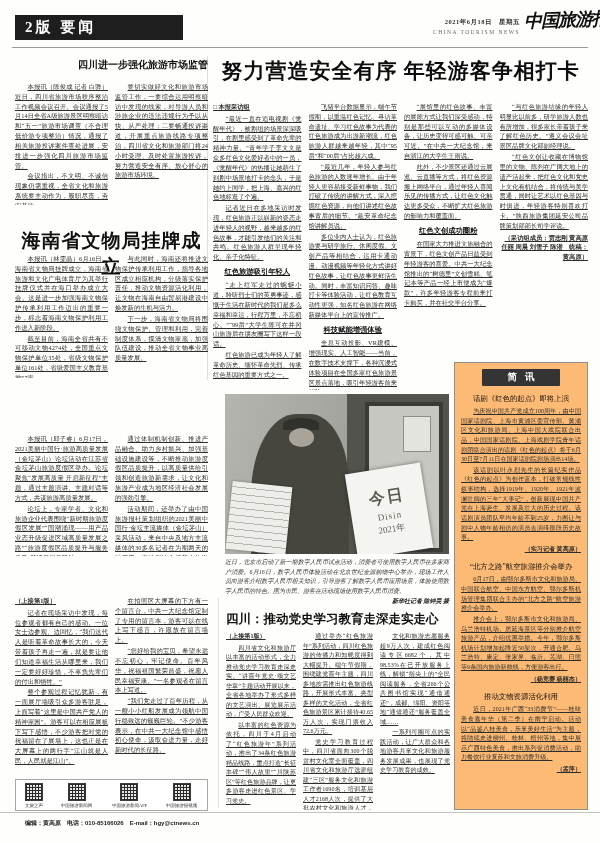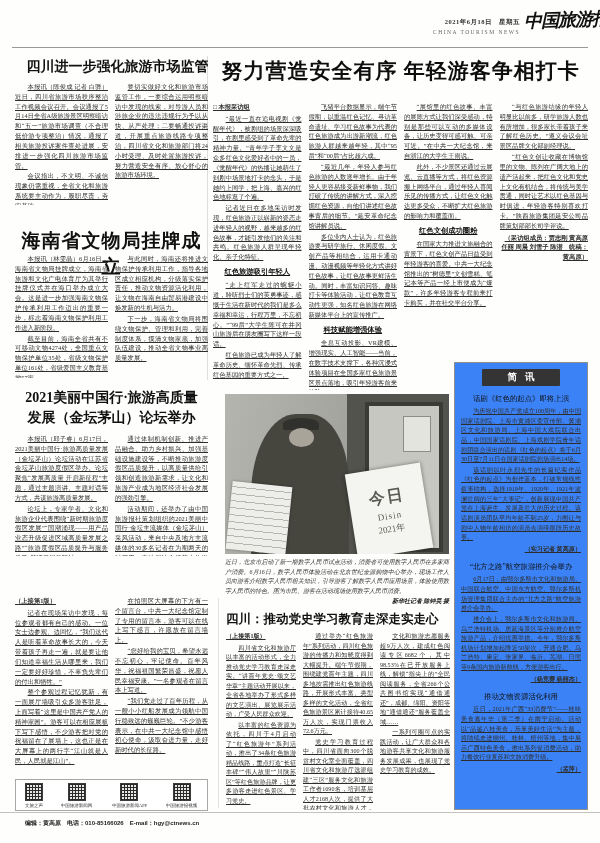--- a/index.html
+++ b/index.html
@@ -17,22 +17,22 @@
   .header-rule{position:absolute;left:12px;top:47px;width:576px;border-top:1px solid #9a9a96;}
   
   .cols{display:flex;gap:7px;}
   .col{flex:1;font-size:6.3px;line-height:1.56;color:#2e2e2c;text-align:justify;overflow:hidden;}
   .blk{margin:0 0 1px 0;text-decoration:underline;}
   .blk-p{text-indent:2em;text-align:justify;}
   .blk-lead{font-weight:bold;text-indent:0;margin-bottom:2px;}
   .blk-h{font-weight:bold;text-align:center;font-size:7.3px;margin:4px 0 3px;text-indent:0;color:#111;}
   .blk-sig{text-align:right;font-weight:bold;text-indent:0;margin-top:2px;}
   
-  .h-art1{position:absolute;left:15px;top:58px;width:193px;font-size:14px;font-weight:bold;
-          text-align:center;letter-spacing:0;color:#111;margin-left:6px;}
+  .h-art1{position:absolute;left:15px;top:58px;width:193px;font-size:10px;font-weight:bold;
+          text-align:right;letter-spacing:0;color:#111;}
   .art1-body{position:absolute;left:15px;top:82px;width:193px;height:123px;}
   .h-hainan{position:absolute;left:15px;top:228px;width:193px;font-size:19px;font-weight:bold;
             text-align:center;letter-spacing:1px;color:#111;}
   .hainan-body{position:absolute;left:15px;top:254px;width:193px;height:124px;}
   .h-main{position:absolute;left:213px;top:57px;width:375px;font-size:21px;font-weight:bold;
           text-align:center;letter-spacing:1px;color:#0e0e0e;white-space:nowrap;}
   .main-cols{position:absolute;left:213px;top:102px;width:375px;}
   .main-cols .col{height:288px;}
   .main-cols .col.short{height:258px;}
   .h-forum{position:absolute;left:15px;top:388px;width:193px;font-size:14px;font-weight:bold;
@@ -65,21 +65,21 @@
   .ph-s3{font-size:9px;margin-top:2px;}
   .ph-card{position:absolute;left:4px;bottom:2px;width:60px;height:68px;background:#ededea;
            transform:rotate(6deg);box-shadow:0 0 3px rgba(0,0,0,.35);
            background-image:repeating-linear-gradient(0deg,transparent 0 6px,#b6b6b0 6px 7px);}
   .caption{margin-top:4px;width:224px;font-size:6px;line-height:1.6;font-style:italic;
            color:#333;text-align:justify;}
   .photo-credit{width:224px;font-size:6px;font-weight:bold;font-style:italic;text-align:right;
                 color:#222;margin-top:1px;}
   
   .briefs{position:absolute;left:454px;top:362px;width:134px;height:448px;border:1px solid #8f8f8b;
-          box-sizing:border-box;padding:6px 6px 4px;background:#3b82f6;}
+          box-sizing:border-box;padding:6px 6px 4px;background:#fdba74;}
   .briefs-header{width:78px;margin:0 auto;background:#343434;color:#fff;font-size:9.5px;
                  font-weight:bold;text-align:center;letter-spacing:8px;padding:2px 0 2px 8px;
                  box-sizing:border-box;border-radius:1px;}
   .brief{margin-top:8px;}
   .brief-title{font-size:7.4px;font-weight:normal;text-align:center;color:#111;margin-bottom:3px;}
   .brief-body{font-size:6.1px;line-height:1.58;color:#2e2e2c;text-align:justify;}
   
   .qr-box{position:absolute;left:15px;top:779px;width:193px;height:32px;border:1px solid #a8a8a4;
           box-sizing:border-box;display:flex;align-items:center;justify-content:space-around;background:#fff;}
   .qr-item{display:flex;flex-direction:column;align-items:center;}
@@ -92,20 +92,21 @@
                font-family:"Liberation Sans",sans-serif;}
   
   .vrule1{position:absolute;left:207px;top:56px;height:324px;border-left:1px solid #dedeDA;}
   .vrule2{position:absolute;left:218px;top:598px;height:210px;border-left:1px solid #e2e2de;}
 </style>
 </head>
 <body>
 
 <div class="page">
 
+  <div class="page-tag">2版 要闻</div>
   <div class="date-block">
     <div class="date-line">2021年6月18日　星期五</div>
     <div class="en-name">CHINA TOURISM NEWS</div>
   </div>
   <div class="logo">中国旅游报</div>
   <div class="header-rule"></div>
   <div class="vrule1"></div>
   <div class="vrule2"></div>
 
   <div class="h-art1">四川进一步强化旅游市场监管</div>
@@ -154,24 +155,20 @@
         <div class="blk blk-h">红色文创成功圈粉</div>
         <div class="blk blk-p">在国家大力推进文旅融合的背景下，红色文创产品日益受到年轻游客的喜爱。中共一大纪念馆推出的“树德里”文创雪糕、笔记本等产品一经上市便成为“爆款”，许多年轻游客专程前来打卡购买，并在社交平台分享。</div>
       </div>
     <div class="col short">
         <div class="blk blk-p">“与红色旅游结缘的年轻人明显比以前多，研学旅游人数也有所增加，很多家长带着孩子来了解红色历史。”遵义会议会址景区品牌文化部副经理说。</div>
         <div class="blk blk-p">“红色文创让收藏在博物馆里的文物、陈列在广阔大地上的遗产活起来，把红色文化和党史上文化有机结合，将传统与美学贯通，同时让艺术以红色基因与时俱进，年轻游客特别喜欢打卡。”陕西旅游集团延安公司品牌策划部部长司学评说。</div>
         <div class="blk blk-sig">（采访组成员：贾志刚 黄高原 任丽 周晨 刘雪子 陈潜　统稿：黄高原）</div>
       </div>
   </div>
 
-  <div class="h-forum">
-    <div>2021美丽中国行·旅游高质量</div>
-    <div>发展（金坛茅山）论坛举办</div>
-  </div>
   <div class="forum-body cols">
     <div class="col">
         <div class="blk blk-p">本报讯（邱子睿）6月17日，2021美丽中国行·旅游高质量发展（金坛茅山）论坛活动在江苏省金坛茅山旅游度假区举办。论坛聚焦“发展高质量 开启新征程”主题，通过主题演讲、主题对话等方式，共谋旅游高质量发展。</div>
         <div class="blk blk-p">论坛上，专家学者、文化和旅游企业代表围绕“新时期旅游度假区发展”“国潮涌现——用产品业态升级促进区域高质量发展之路”“旅游度假区品质提升与服务质量”等话题展开研讨。</div>
       </div>
     <div class="col">
         <div class="blk blk-p">通过体制机制创新、推进产品融合、助力乡村振兴、加强基础设施建设等，不断推动旅游度假区品质提升，以高质量供给引领和创造旅游新需求，让文化和旅游产业成为地区经济社会发展的强劲引擎。</div>
         <div class="blk blk-p">活动期间，还举办了由中国旅游报社策划组织的2021美丽中国行·金坛主流媒体（金坛茅山）采风活动，来自中央及地方主流媒体的30多名记者在为期两天的时间里，实地探访金坛茅山旅游度假区，感受当地文旅融合发展成果。</div>
       </div>
   </div>

